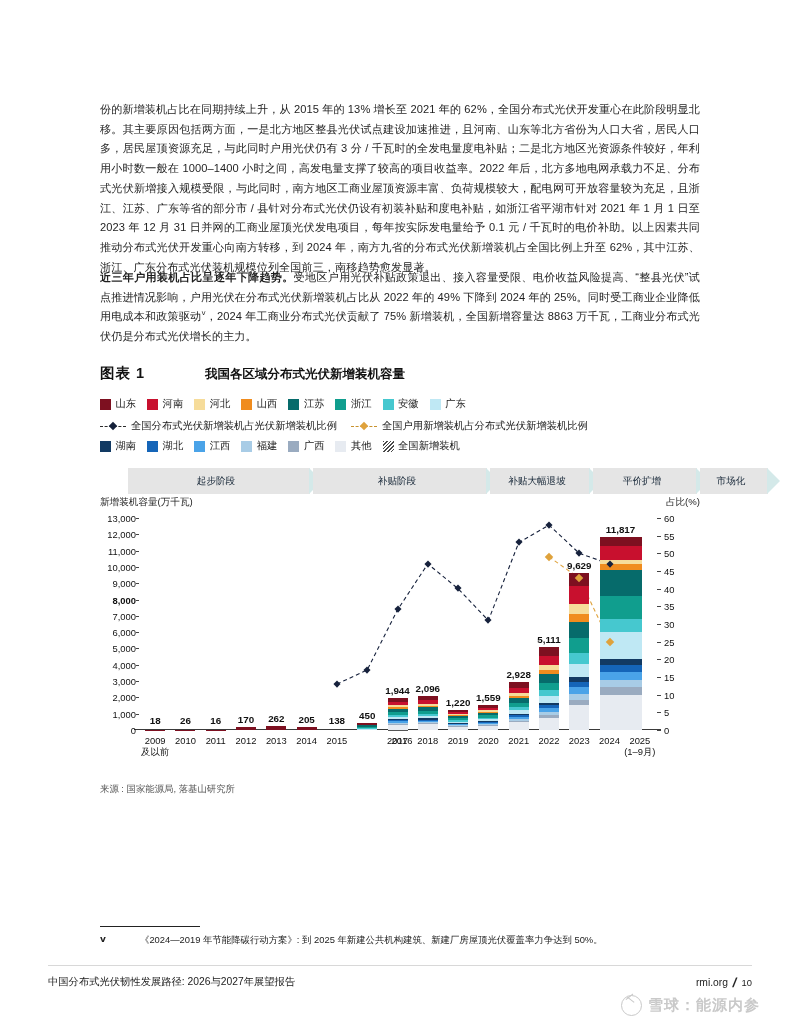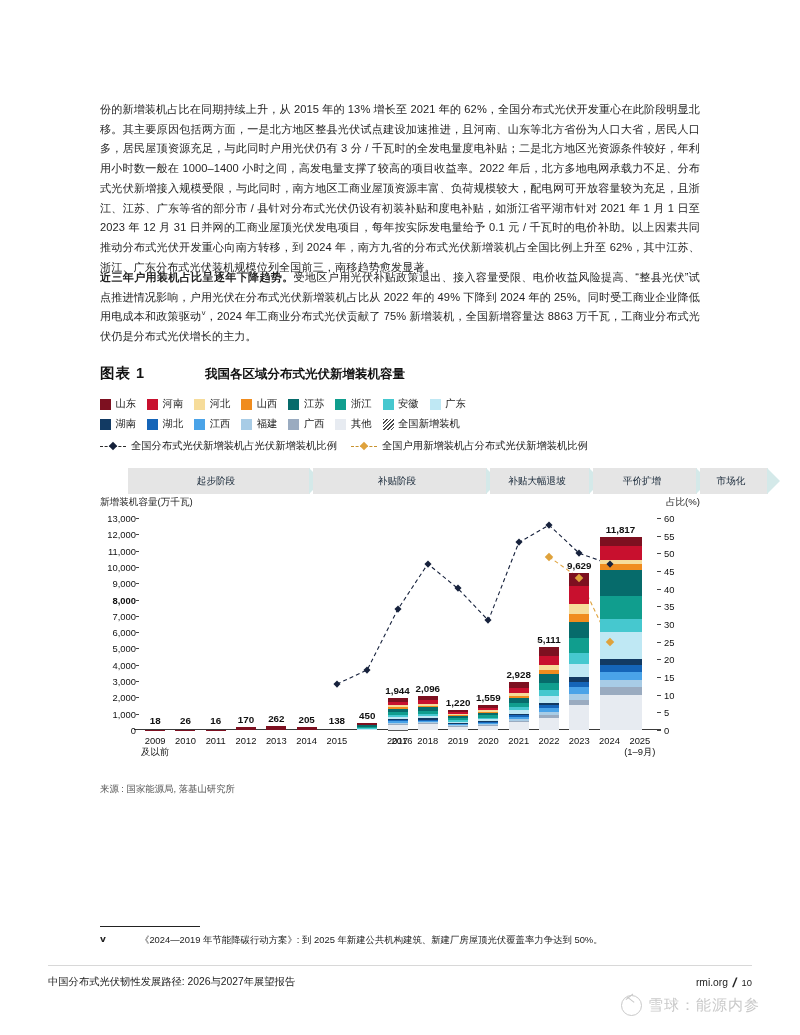--- a/index.html
+++ b/index.html
@@ -130,21 +130,21 @@
   .foot-rule{position:absolute;left:48px;right:48px;top:965px;border-top:1px solid #d8d8d8;}
   .foot-left{position:absolute;left:48px;top:975px;font-size:10.3px;color:#222;}
   .foot-right{position:absolute;right:48px;top:975px;font-size:10.3px;color:#222;
               display:flex;align-items:center;}
   .foot-right .slash{display:inline-block;margin:0 5px;font-weight:bold;
                      transform:skewX(-12deg);font-size:13px;}
   .foot-right .pg{font-size:9.4px;}
 
   
   .watermark{position:absolute;right:40px;top:995px;display:flex;align-items:center;
-             color:#c9c9c9;font-size:15px;letter-spacing:1px;}
+             color:#c9c9c9;font-size:15px;letter-spacing:1px;font-weight:bold;}
   .wm-logo{width:19px;height:19px;border:1.4px solid #c9c9c9;border-radius:50%;
            margin-right:6px;position:relative;}
   .wm-logo:before{content:"";position:absolute;left:4px;top:3px;width:9px;height:1.4px;
                   background:#c9c9c9;transform:rotate(38deg);}
   .wm-logo:after{content:"";position:absolute;left:4px;top:3px;width:9px;height:1.4px;
                  background:#c9c9c9;transform:rotate(-38deg);transform-origin:left;}
 </style>
 </head>
 <body>
 
@@ -191,62 +191,62 @@
         </div>
         <div class="legend-item">
           <span class="swatch" style="background: rgb(70, 200, 207);"></span>
           <span class="legend-label">安徽</span>
         </div>
         <div class="legend-item">
           <span class="swatch" style="background: rgb(191, 232, 244);"></span>
           <span class="legend-label">广东</span>
         </div>
       </div>
-    <div class="legend-row" id="legend-row2">
-        <div class="legend-item">
-          <span class="swatch" style="background: rgb(18, 58, 99);"></span>
-          <span class="legend-label">湖南</span>
-        </div>
-        <div class="legend-item">
-          <span class="swatch" style="background: rgb(21, 101, 184);"></span>
-          <span class="legend-label">湖北</span>
-        </div>
-        <div class="legend-item">
-          <span class="swatch" style="background: rgb(74, 163, 232);"></span>
-          <span class="legend-label">江西</span>
-        </div>
-        <div class="legend-item">
-          <span class="swatch" style="background: rgb(168, 204, 230);"></span>
-          <span class="legend-label">福建</span>
-        </div>
-        <div class="legend-item">
-          <span class="swatch" style="background: rgb(154, 171, 192);"></span>
-          <span class="legend-label">广西</span>
-        </div>
-        <div class="legend-item">
-          <span class="swatch" style="background: rgb(231, 235, 241);"></span>
-          <span class="legend-label">其他</span>
-        </div>
-        <div class="legend-item">
-          <span class="swatch swatch-hatch"></span>
-          <span class="legend-label">全国新增装机</span>
-        </div>
-      </div>
     <div class="legend-row" id="legend-row3" style="height:20px;margin-top:2px;">
         <div class="legend-line">
           <span class="line-sym">
             <i></i>
           </span>
           <span class="legend-label">全国分布式光伏新增装机占光伏新增装机比例</span>
         </div>
         <div class="legend-line">
           <span class="line-sym orange">
             <i></i>
           </span>
           <span class="legend-label">全国户用新增装机占分布式光伏新增装机比例</span>
+        </div>
+      </div>
+    <div class="legend-row" id="legend-row2">
+        <div class="legend-item">
+          <span class="swatch" style="background: rgb(18, 58, 99);"></span>
+          <span class="legend-label">湖南</span>
+        </div>
+        <div class="legend-item">
+          <span class="swatch" style="background: rgb(21, 101, 184);"></span>
+          <span class="legend-label">湖北</span>
+        </div>
+        <div class="legend-item">
+          <span class="swatch" style="background: rgb(74, 163, 232);"></span>
+          <span class="legend-label">江西</span>
+        </div>
+        <div class="legend-item">
+          <span class="swatch" style="background: rgb(168, 204, 230);"></span>
+          <span class="legend-label">福建</span>
+        </div>
+        <div class="legend-item">
+          <span class="swatch" style="background: rgb(154, 171, 192);"></span>
+          <span class="legend-label">广西</span>
+        </div>
+        <div class="legend-item">
+          <span class="swatch" style="background: rgb(231, 235, 241);"></span>
+          <span class="legend-label">其他</span>
+        </div>
+        <div class="legend-item">
+          <span class="swatch swatch-hatch"></span>
+          <span class="legend-label">全国新增装机</span>
         </div>
       </div>
   </div>
 
   <div class="phases" id="phase-bar">
       <div class="phase" style="width: 168px;">
         <span>起步阶段</span>
       </div>
       <div class="phase" style="width: 160px;">
         <span>补贴阶段</span>

